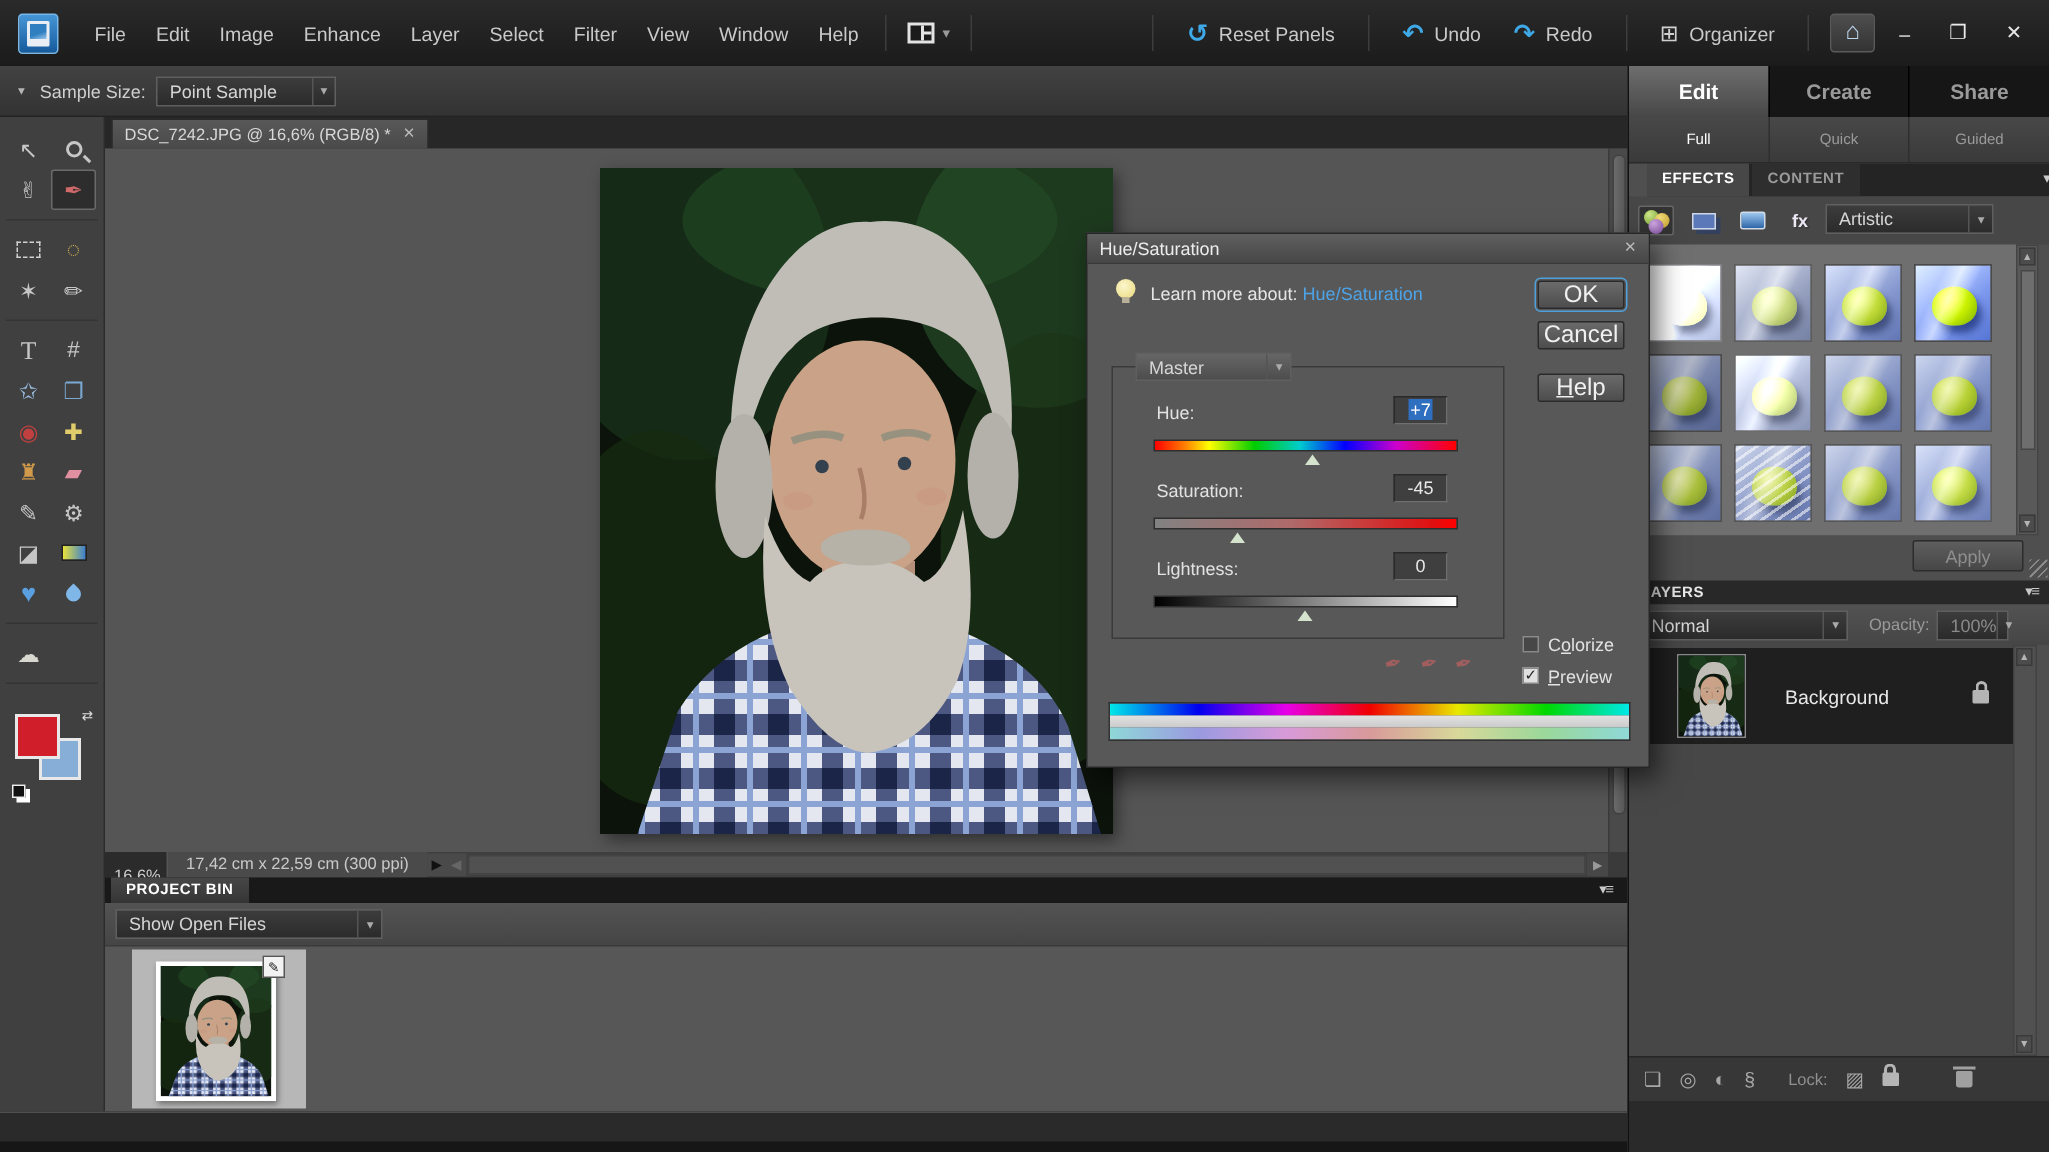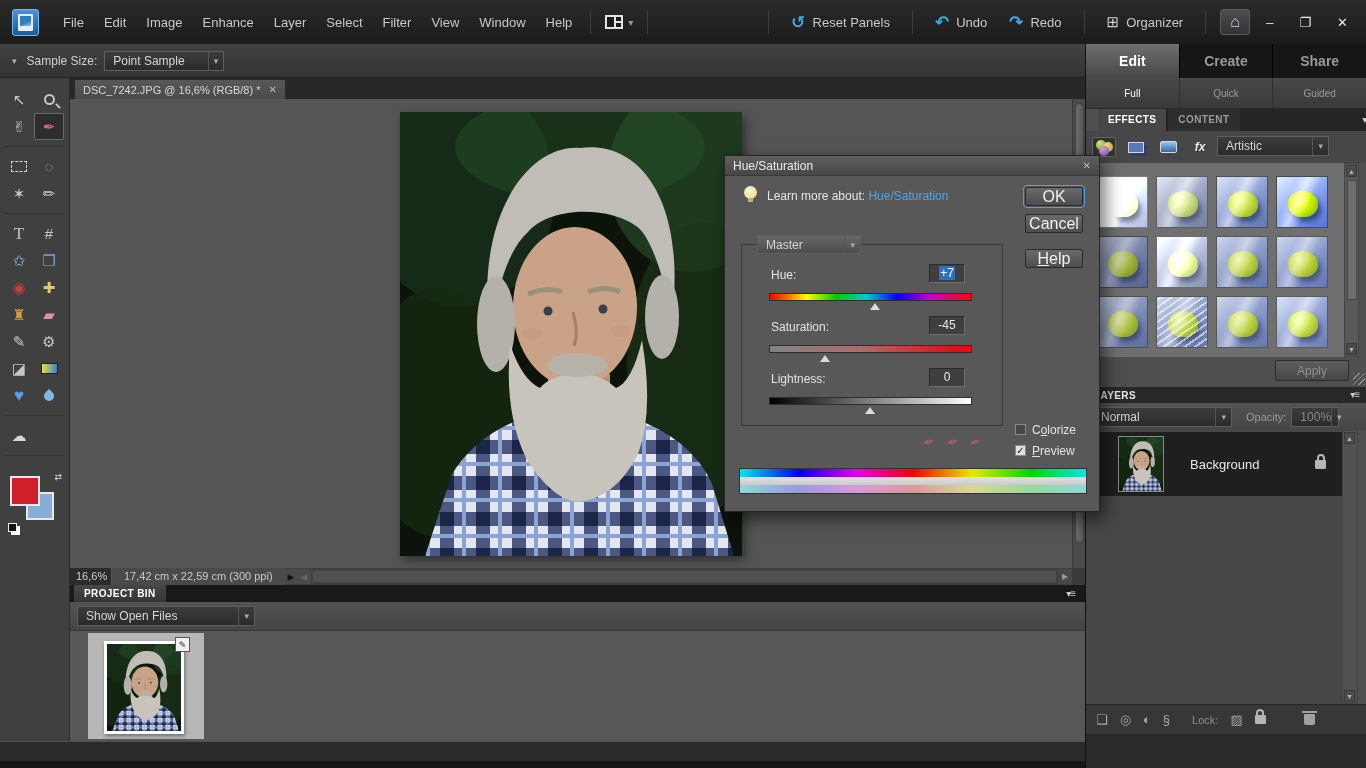--- a/index.html
+++ b/index.html
@@ -78,21 +78,21 @@
   #canvas { left:70px; top:99px; width:1002px; height:469px; background:#555; }
   #photo { left:400px; top:112px; width:342px; height:444px; box-shadow:3px 4px 10px rgba(0,0,0,.45); }
   #vscroll { left:1072px; top:99px; width:13px; height:469px; background:#4a4a4a; border-left:1px solid #3a3a3a; }
   #vscroll .thumbv { position:absolute; left:2px; top:4px; width:9px; height:440px;
     background:linear-gradient(90deg,#6b6b6b,#595959); border-radius:4px; border:1px solid #424242; }
 
   
   #statusbar { left:70px; top:568px; width:1015px; height:17px; background:#3f3f3f;
     display:flex; align-items:center; font-size:11px; }
   #zoom-field { background:#2b2b2b; color:#cfcfcf; height:17px; line-height:17px;
-    padding:0 6px; width:42px; border-right:1px solid #555; }
+    padding:8px 6px; width:42px; border-right:1px solid #555; }
   #dims { background:#4a4a4a; color:#c9c9c9; height:17px; line-height:17px; padding:0 12px; }
   .hs-btn { width:13px; height:15px; display:flex; align-items:center; justify-content:center;
     color:#111; font-size:9px; background:#4a4a4a; }
   .hs-btn.dim { color:#666; }
   #hs-track { flex:1; height:13px; background:#515151; border:1px solid #444; margin:0 1px; }
   #hs-right { width:14px; height:15px; color:#999; font-size:8px; display:flex; align-items:center;
     justify-content:center; background:#474747; }
   #hs-corner { width:13px; height:17px; background:#3a3a3a; }
 
   
@@ -133,21 +133,21 @@
     display:flex; align-items:center; gap:8px; padding-left:6px; }
   .fx-icon { width:24px; height:20px; position:relative; display:flex; align-items:center; justify-content:center; }
   .fx-icon.sel { background:#333; border:1px solid #666; border-radius:2px; }
   .ball { position:absolute; border-radius:50%; width:10px; height:10px; }
   .b1 { left:3px; top:2px; background:radial-gradient(circle at 35% 30%,#cfe88a,#6f9c2a); }
   .b2 { left:10px; top:4px; background:radial-gradient(circle at 35% 30%,#f0dc7a,#c09a2a); }
   .b3 { left:6px; top:8px; background:radial-gradient(circle at 35% 30%,#cfa8e0,#7a4a9c); }
   .frames { width:16px; height:11px; background:#5b79b8; border:1px solid #cfd8e8; box-shadow:3px 3px 0 #33415e; }
   .bluerect { width:17px; height:12px; border:1px solid #d0dce8; border-radius:2px;
     background:linear-gradient(#9cc6ee,#2d66a8); }
-  .fxtext { font-style:italic; font-weight:bold; font-size:12px; color:#ece8f4; text-shadow:1px 1px 1px #333; }
+  .fxtext { font-weight:bold; font-size:12px; color:#ece8f4; text-shadow:1px 1px 1px #333; }
   #artistic-dd { position:absolute; left:131px; top:92px; width:112px; }
   #fx-grid { position:absolute; left:0; top:119px; width:258px; height:194px; background:#6f6f6f;
     display:flex; flex-wrap:wrap; gap:8px; padding:13px 0 0 10px; align-content:flex-start; }
   .thumb { width:52px; height:52px; position:relative; overflow:hidden; border:1px solid #565656;
     background:linear-gradient(140deg,#cdd6ec,#8494c4 60%,#6577ad); }
   .thumb:after { content:''; position:absolute; inset:0;
     background:linear-gradient(115deg,transparent 28%,rgba(255,255,255,.45) 44%,transparent 62%); }
   .apple { position:absolute; left:11px; top:14px; width:30px; height:26px; border-radius:50% 50% 46% 46%;
     background:radial-gradient(circle at 35% 30%,#e8f286,#b4cc3e 55%,#7e9c22);
     box-shadow:3px 5px 5px rgba(15,25,55,.45); }

